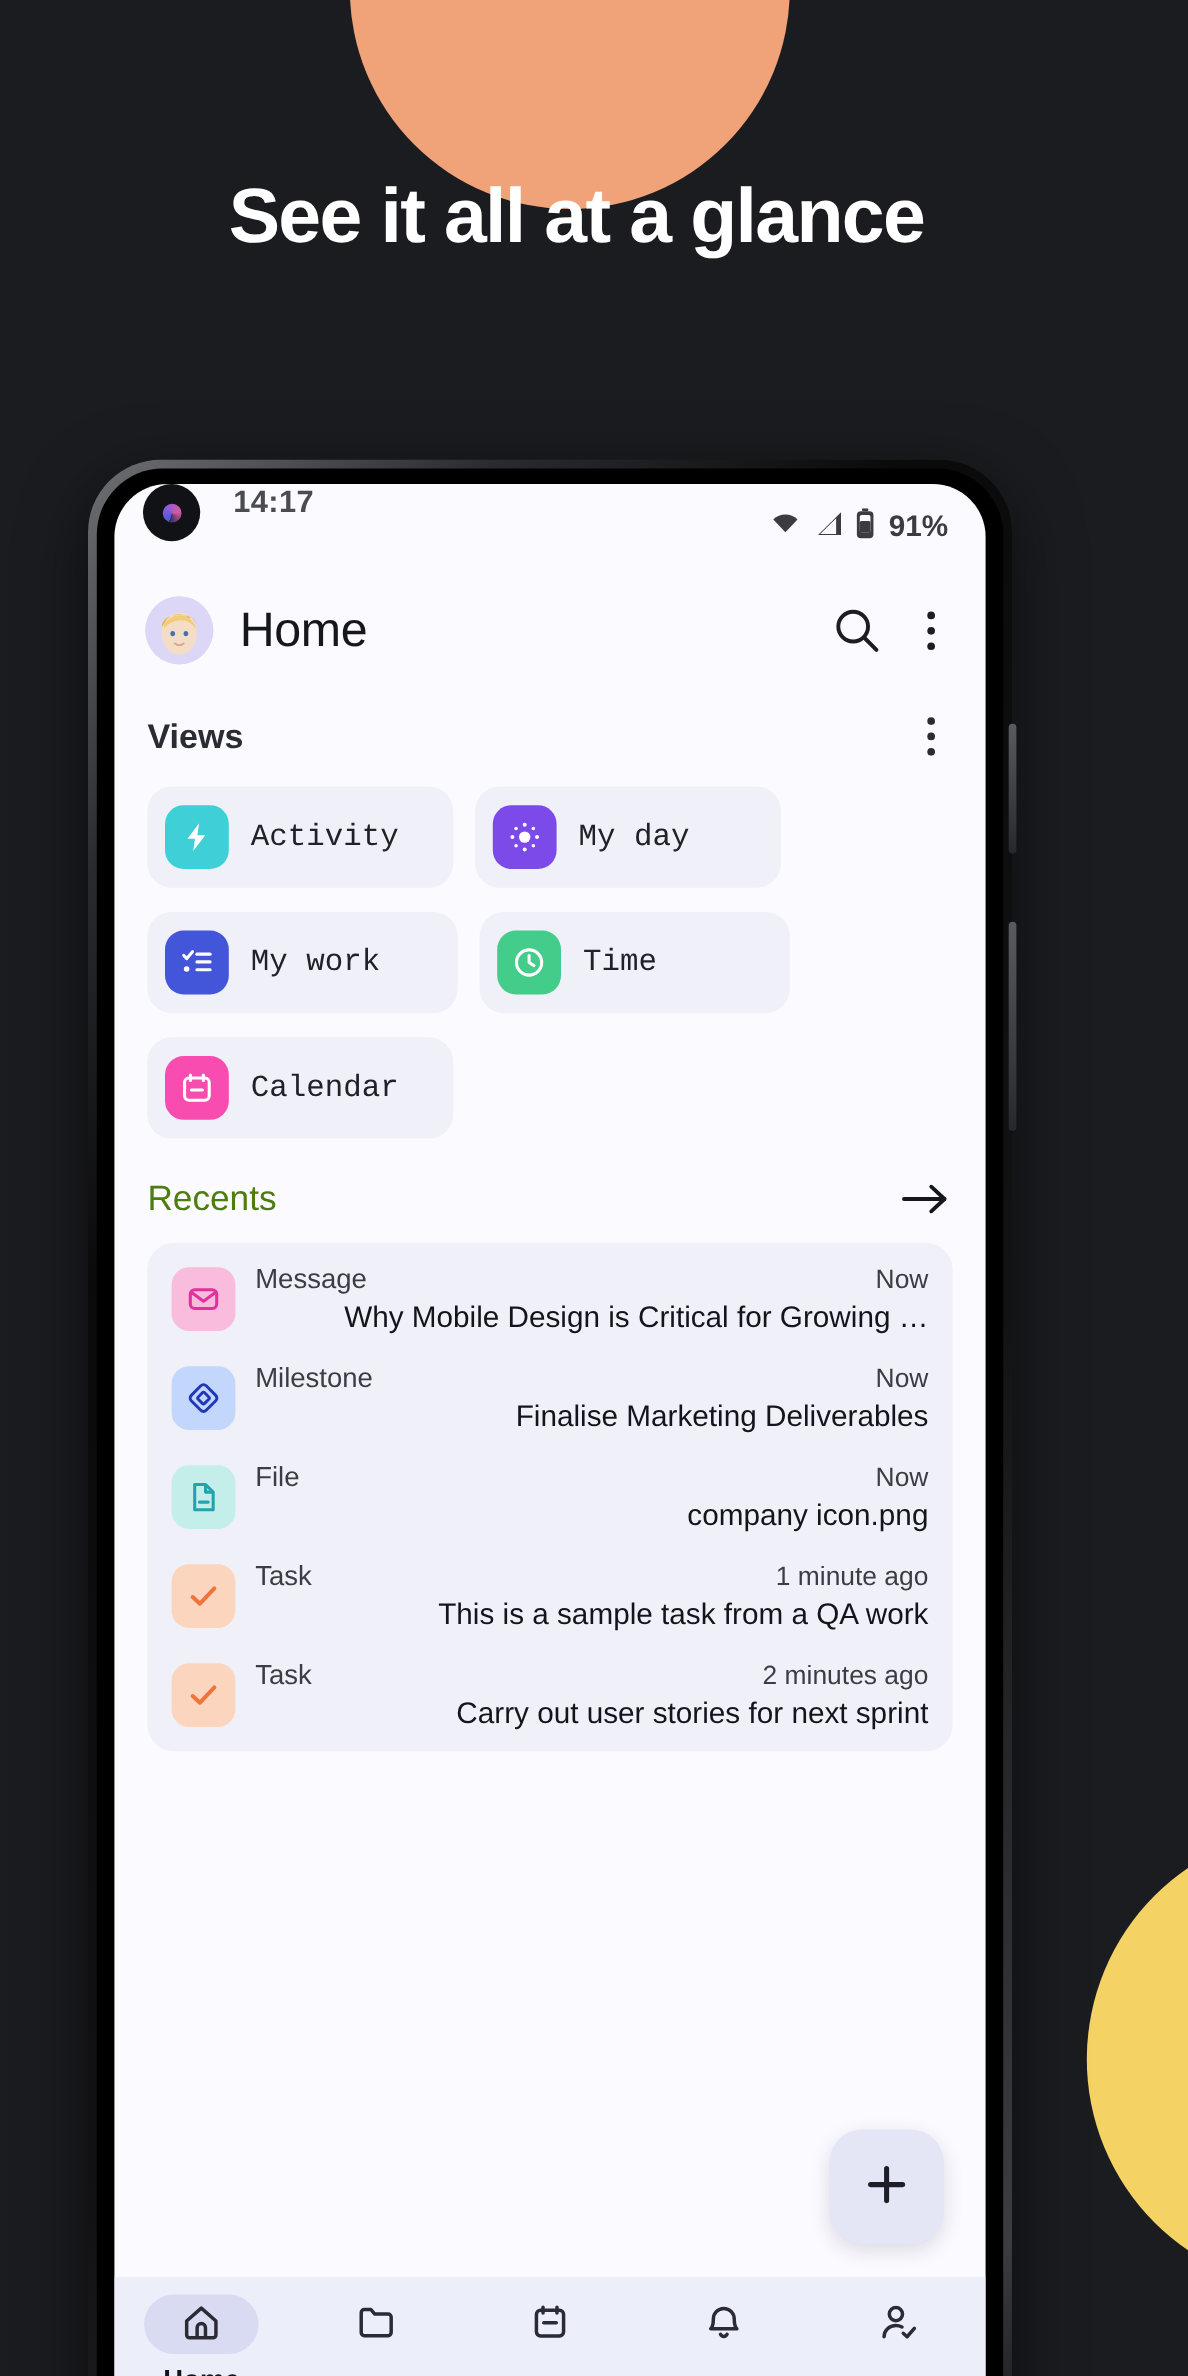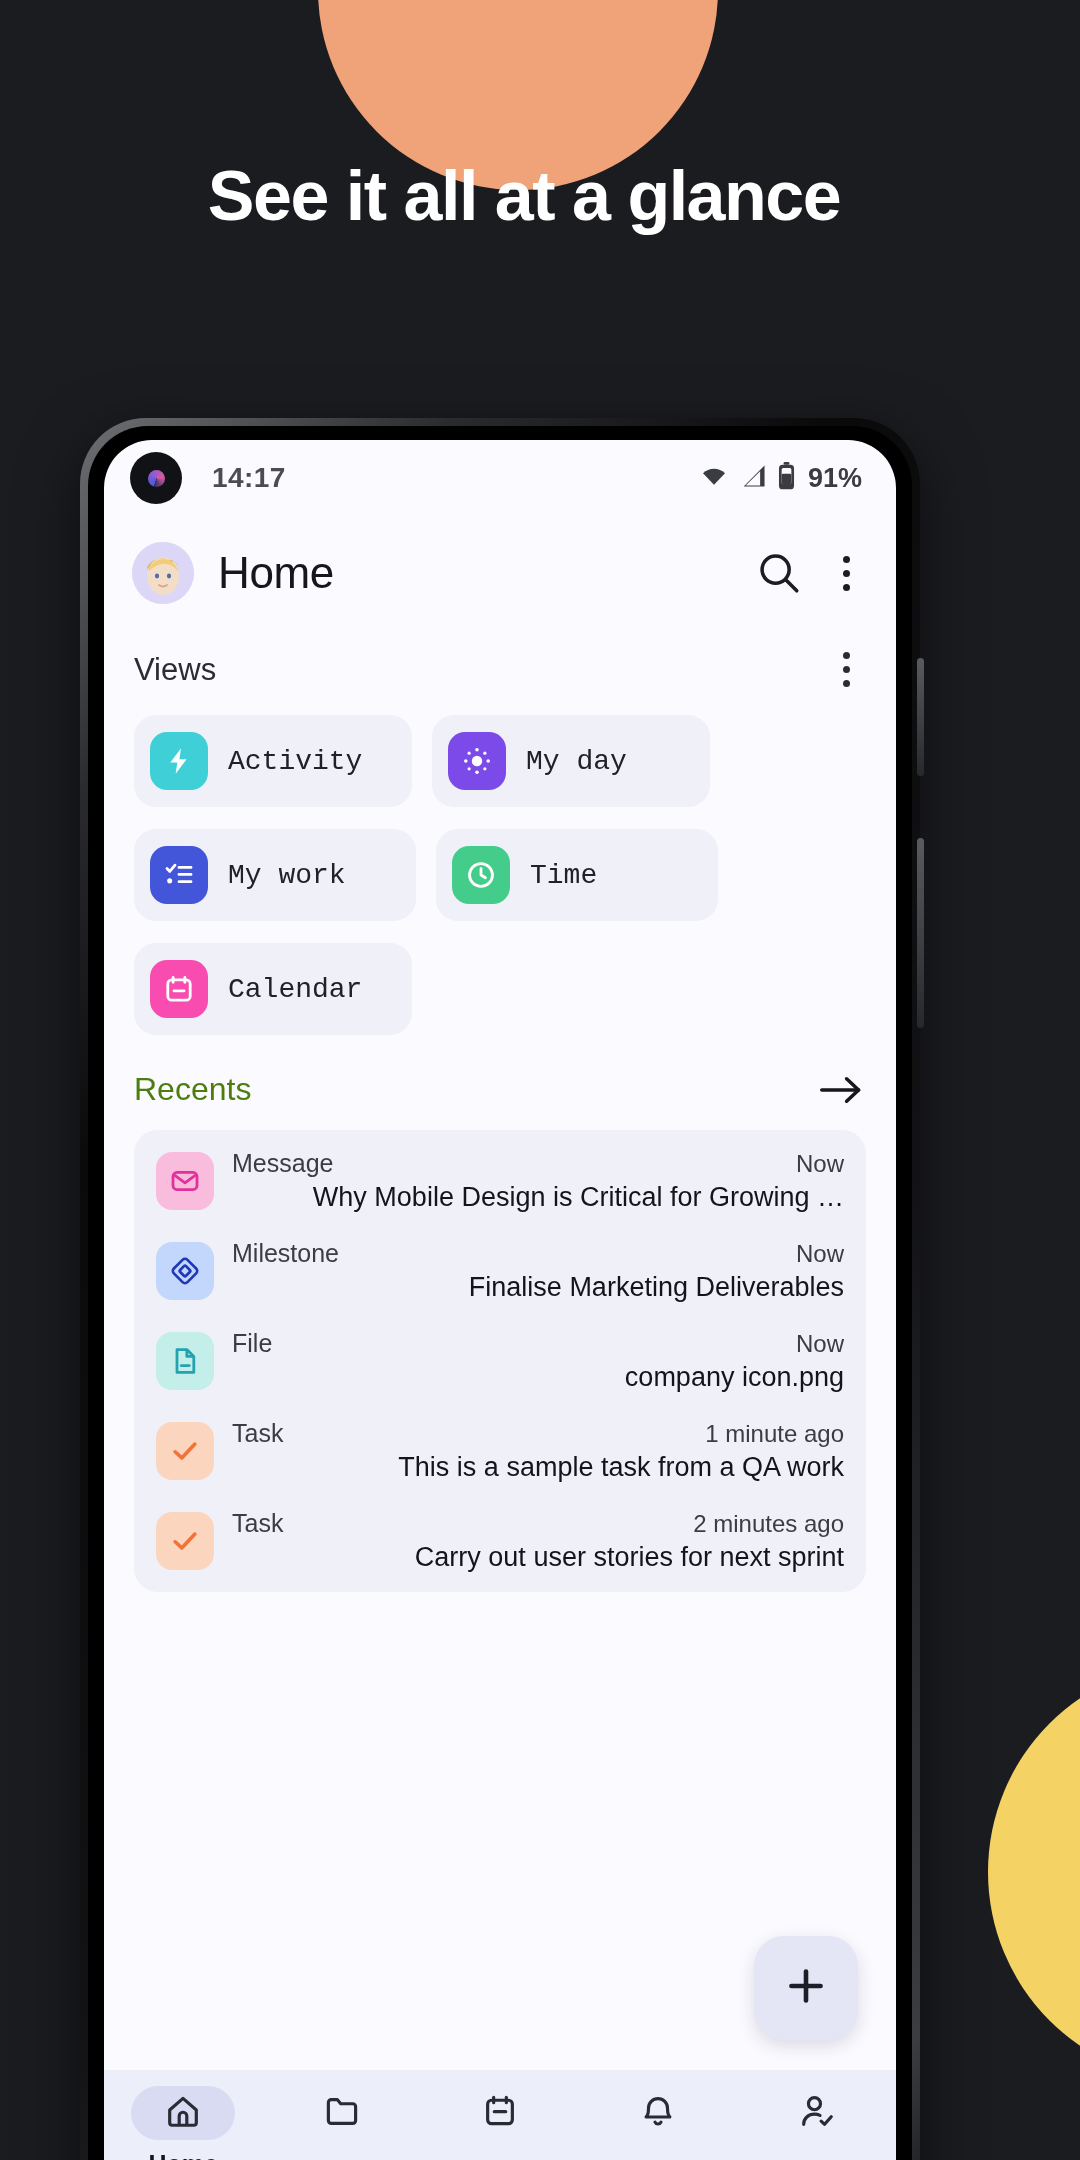--- a/index.html
+++ b/index.html
@@ -63,21 +63,21 @@
     background: linear-gradient(180deg,#5a5b60,#27282c);
   }
   .btn-pwr {
     position: absolute; right: -4px; top: 420px;
     width: 7px; height: 190px; border-radius: 4px;
     background: linear-gradient(180deg,#5a5b60,#27282c);
   }
 
   
   .statusbar {
-    height: 76px; display: flex; align-items: center;
+    height: 76px; display: flex; 
     padding: 0 34px 0 26px; position: relative;
   }
   .punchhole {
     width: 52px; height: 52px; border-radius: 50%;
     background: #111216;
     display: flex; align-items: center; justify-content: center;
     flex: 0 0 auto;
   }
   .punchhole i {
     display: block; width: 17px; height: 17px; border-radius: 50%;
@@ -111,21 +111,21 @@
   .appbar-actions { margin-left: auto; display: flex; align-items: center; gap: 30px; }
   .iconbtn { display: flex; align-items: center; justify-content: center; cursor: pointer; }
   .kebab { display: flex; flex-direction: column; gap: 7px; padding: 4px 12px; }
   .kebab span { width: 7px; height: 7px; border-radius: 50%; background: #1c1d22; display: block; }
 
   
   .section-head {
     display: flex; align-items: center;
     padding: 28px 34px 0 30px;
   }
-  .section-title { font-size: 31px; color: #2b2c33; font-weight: 400; }
+  .section-title { font-size: 31px; color: #2b2c33; font-weight: 700; }
   .section-head .kebab span { background: #2b2c33; }
   .arrow-right { margin-left: auto; display: flex; align-items: center; }
 
   
   .views-grid {
     display: flex; flex-wrap: wrap; gap: 22px 20px;
     padding: 24px 30px 0 30px;
     font-family: Liberation Mono, monospace;
   }
   .view-card {

